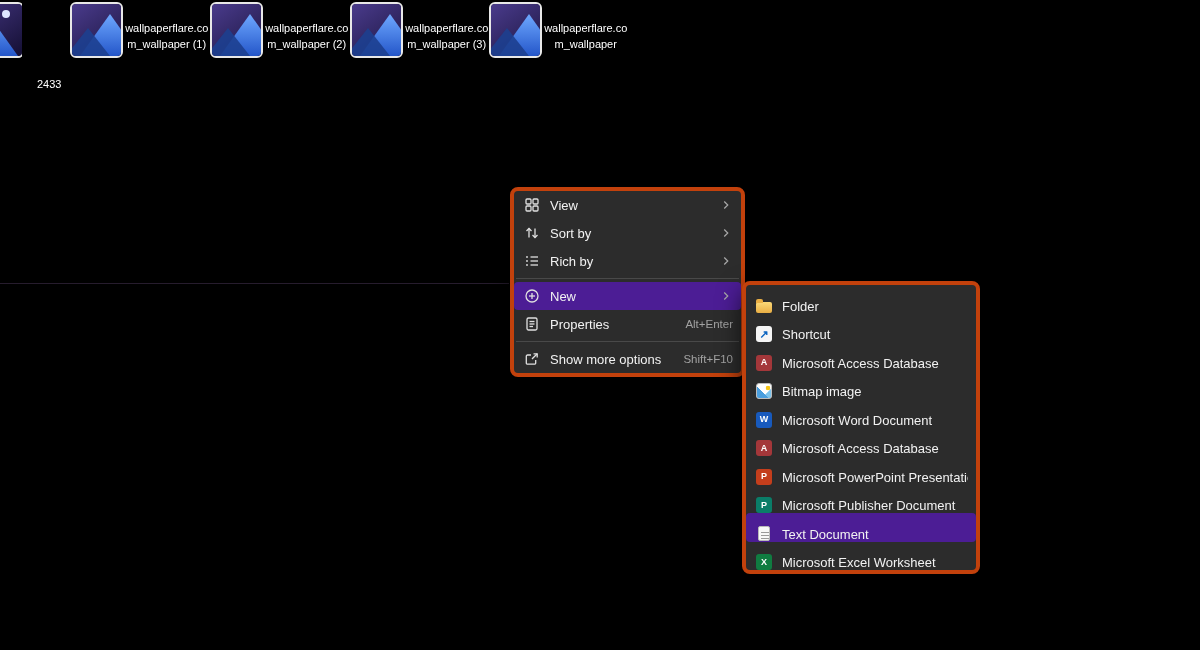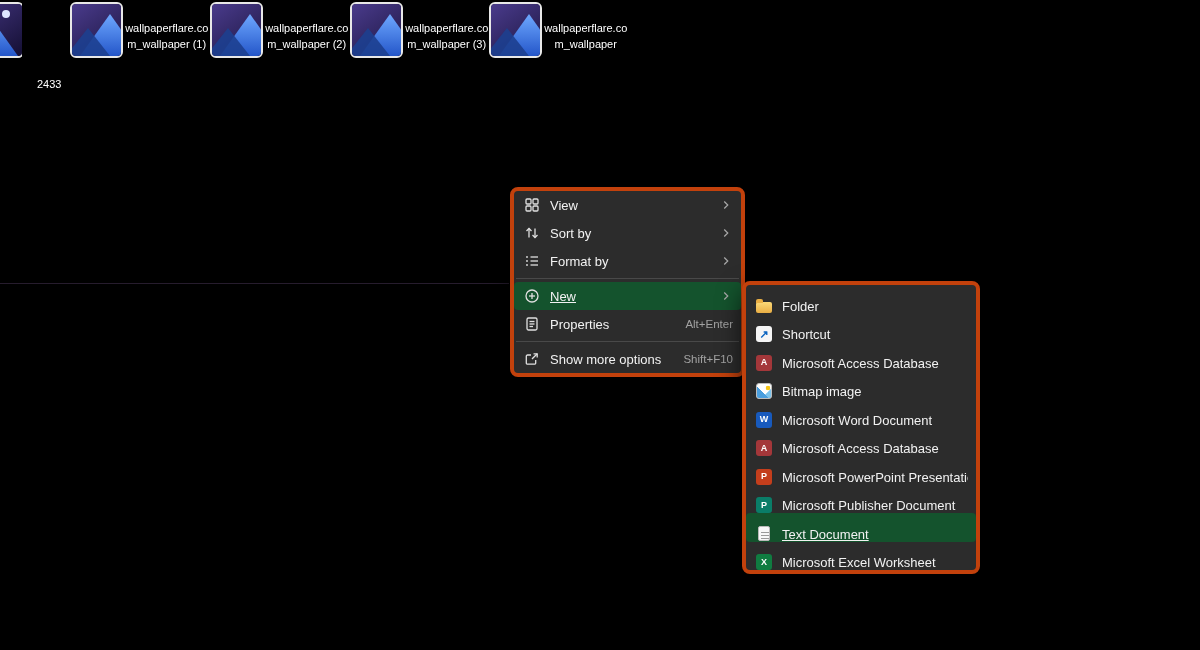--- a/index.html
+++ b/index.html
@@ -54,21 +54,21 @@
   }
   .menu-main { left:510px; top:187px; width:235px; z-index:5; }
   .menu-sub  { left:742px; top:281px; width:238px; z-index:6; }
 
   .menu-item {
     height:28px; display:flex; align-items:center;
     padding:0 8px 0 10px; border-radius:4px;
     font-size:13px; color:#f2f2f2; cursor:default;
   }
   .menu-sub .menu-item { height:28.5px;align-items:flex-end; }
-  .menu-item.hl { background:#14532d;text-decoration:underline; }
+  .menu-item.hl { background:#4c1d95; }
 
   .mi-icon {
     width:16px; height:16px; margin-right:10px; flex:0 0 16px;
     display:flex; align-items:center; justify-content:center;
   }
   .mi-label { flex:1; white-space:nowrap; overflow:hidden; }
   .mi-shortcut { margin-left:auto; font-size:11.5px; color:#a2a2a2; padding-left:12px; }
   .mi-chevron { margin-left:auto; display:flex; align-items:center; }
 
   .menu-sep { height:1px; background:rgba(255,255,255,0.14); margin:3px 2px; }
@@ -234,21 +234,21 @@
     <span class="mi-icon">
       <svg class="glyph" width="16" height="16" viewBox="0 0 16 16" fill="none" stroke="#e0e0e0" stroke-width="1.3">
           <circle cx="3" cy="4" r="0.9" fill="#e0e0e0" stroke="none"></circle>
           <circle cx="3" cy="8" r="0.9" fill="#e0e0e0" stroke="none"></circle>
           <circle cx="3" cy="12" r="0.9" fill="#e0e0e0" stroke="none"></circle>
           <line x1="6.5" y1="4" x2="14" y2="4"></line>
           <line x1="6.5" y1="8" x2="14" y2="8"></line>
           <line x1="6.5" y1="12" x2="14" y2="12"></line>
         </svg>
     </span>
-    <span class="mi-label">Format by</span>
+    <span class="mi-label">Rich by</span>
     <span class="mi-chevron">
       <svg class="glyph" width="14" height="14" viewBox="0 0 16 16" fill="none" stroke="#a8a8a8" stroke-width="1.4">
           <polyline points="6,4 10,8 6,12"></polyline>
         </svg>
     </span>
   </div>
 
   <div class="menu-sep"></div>
 
   <div class="menu-item hl">

